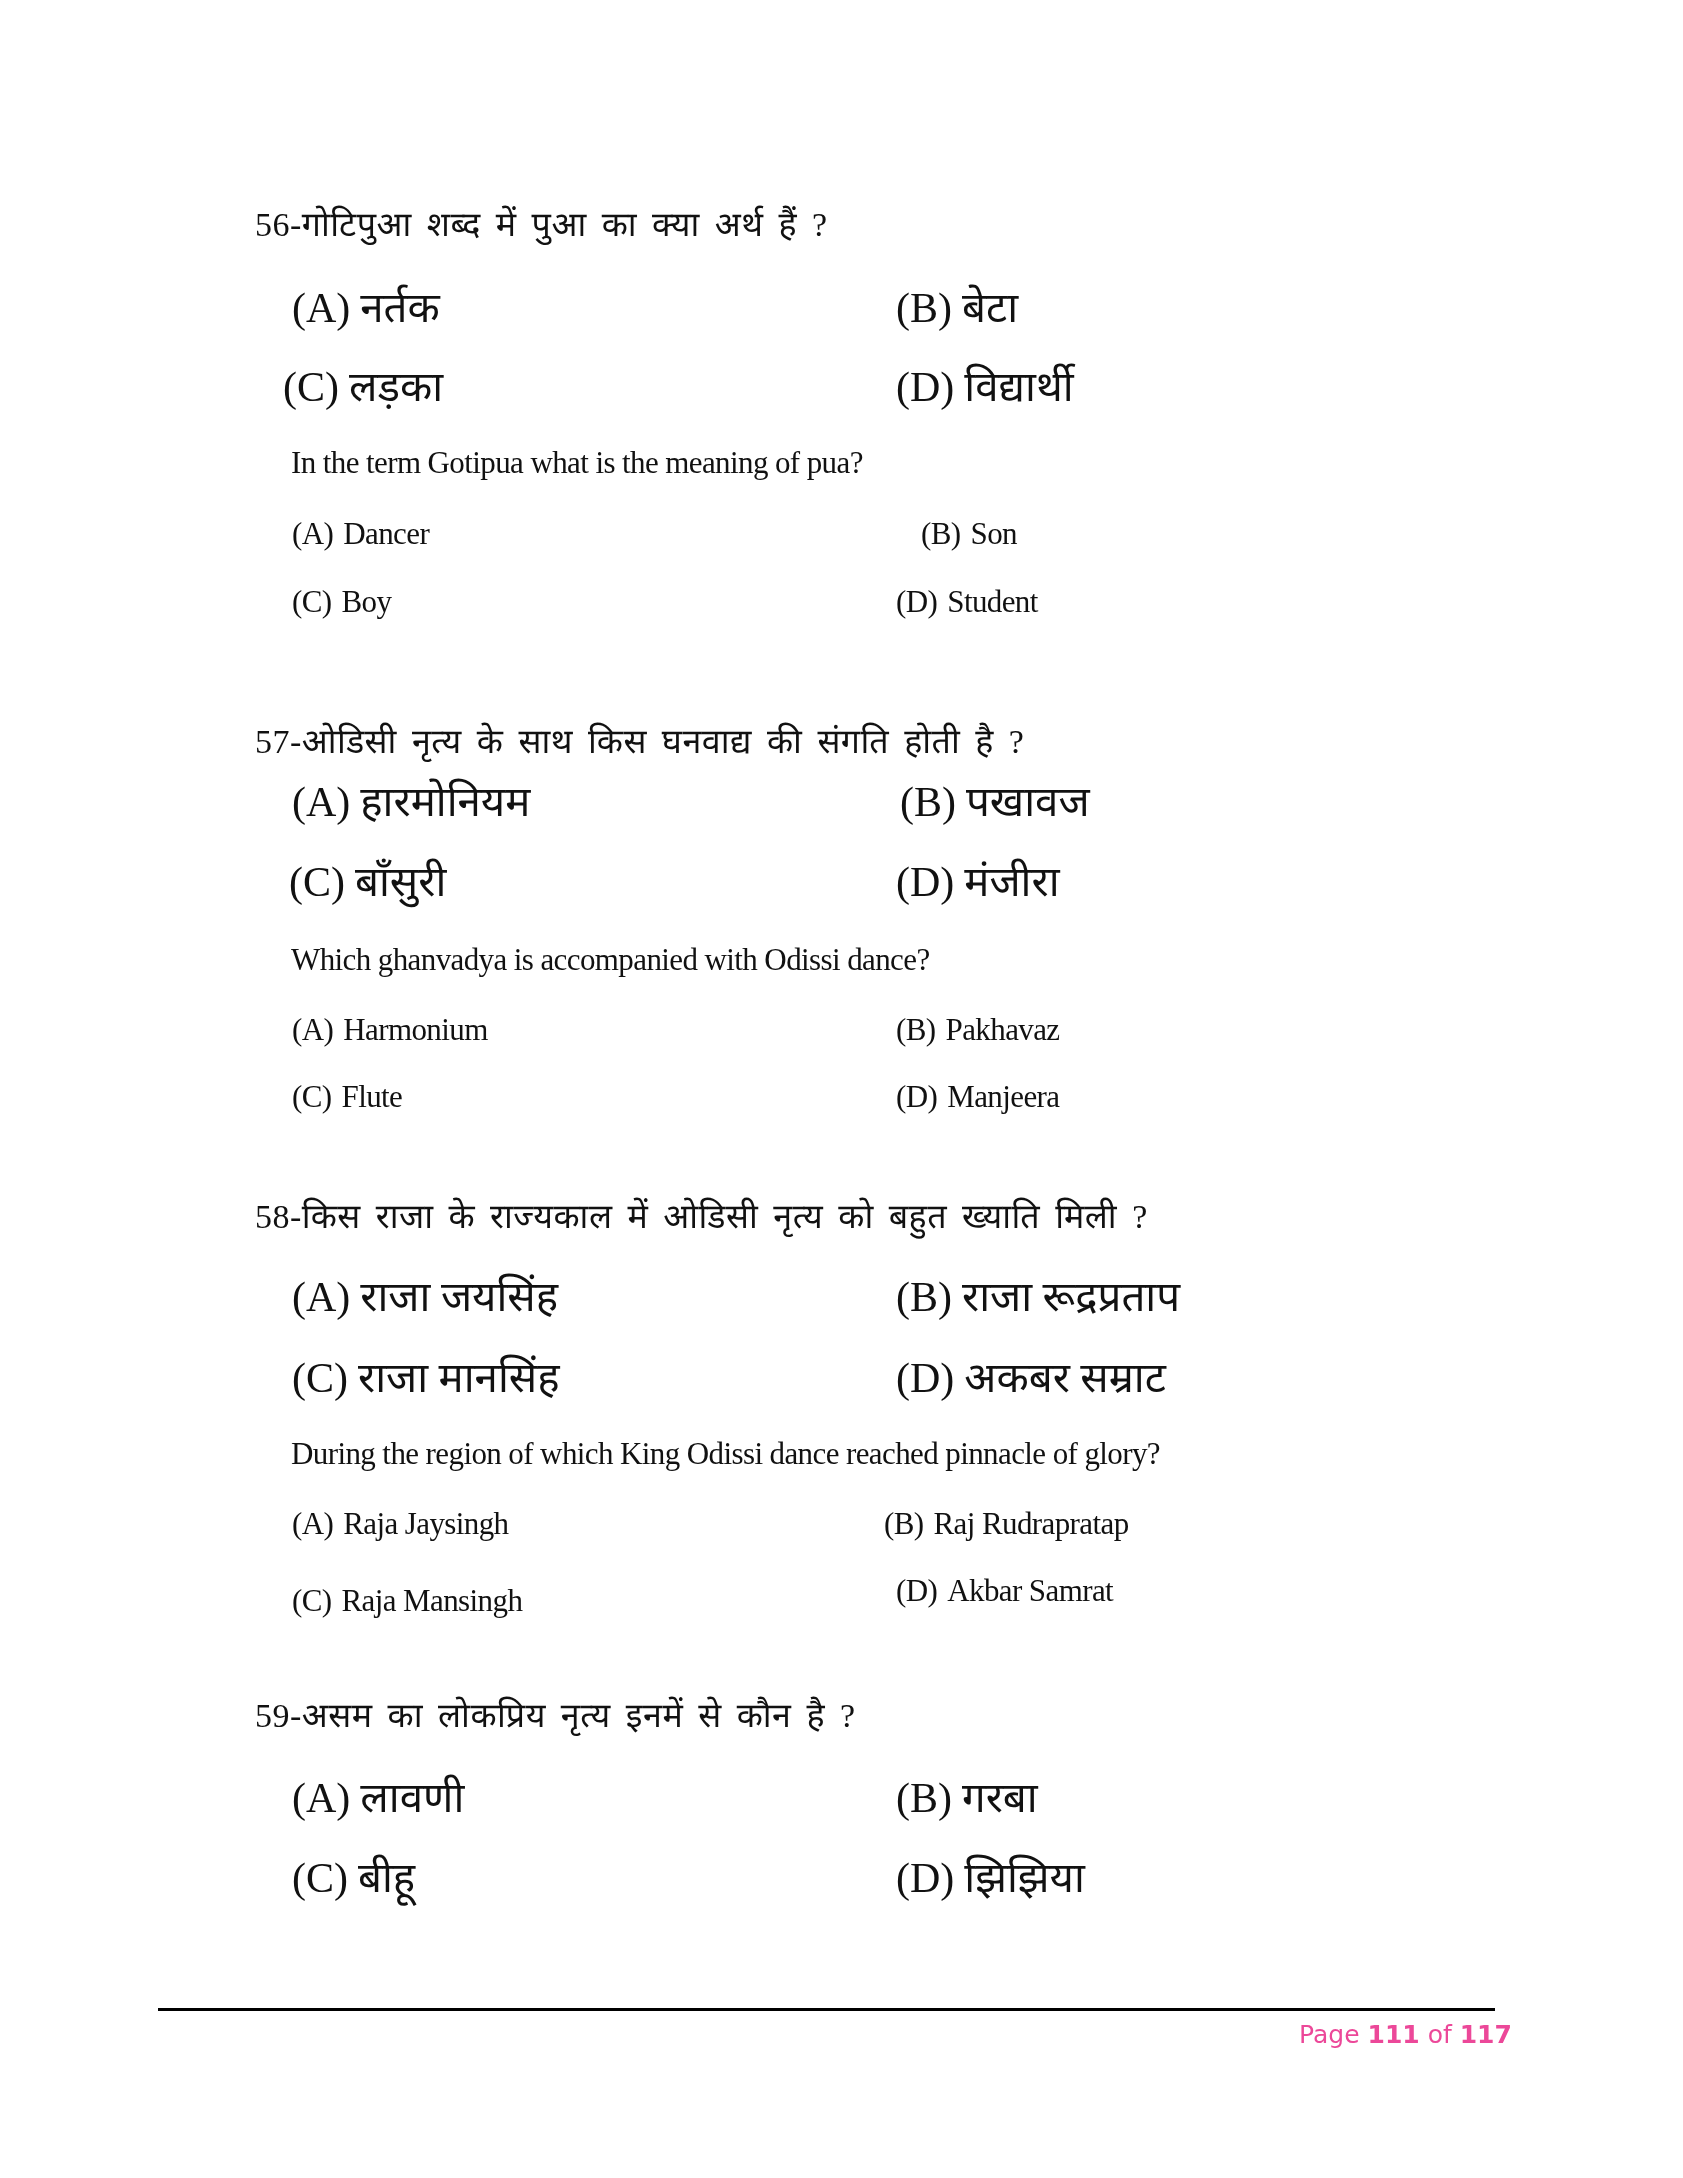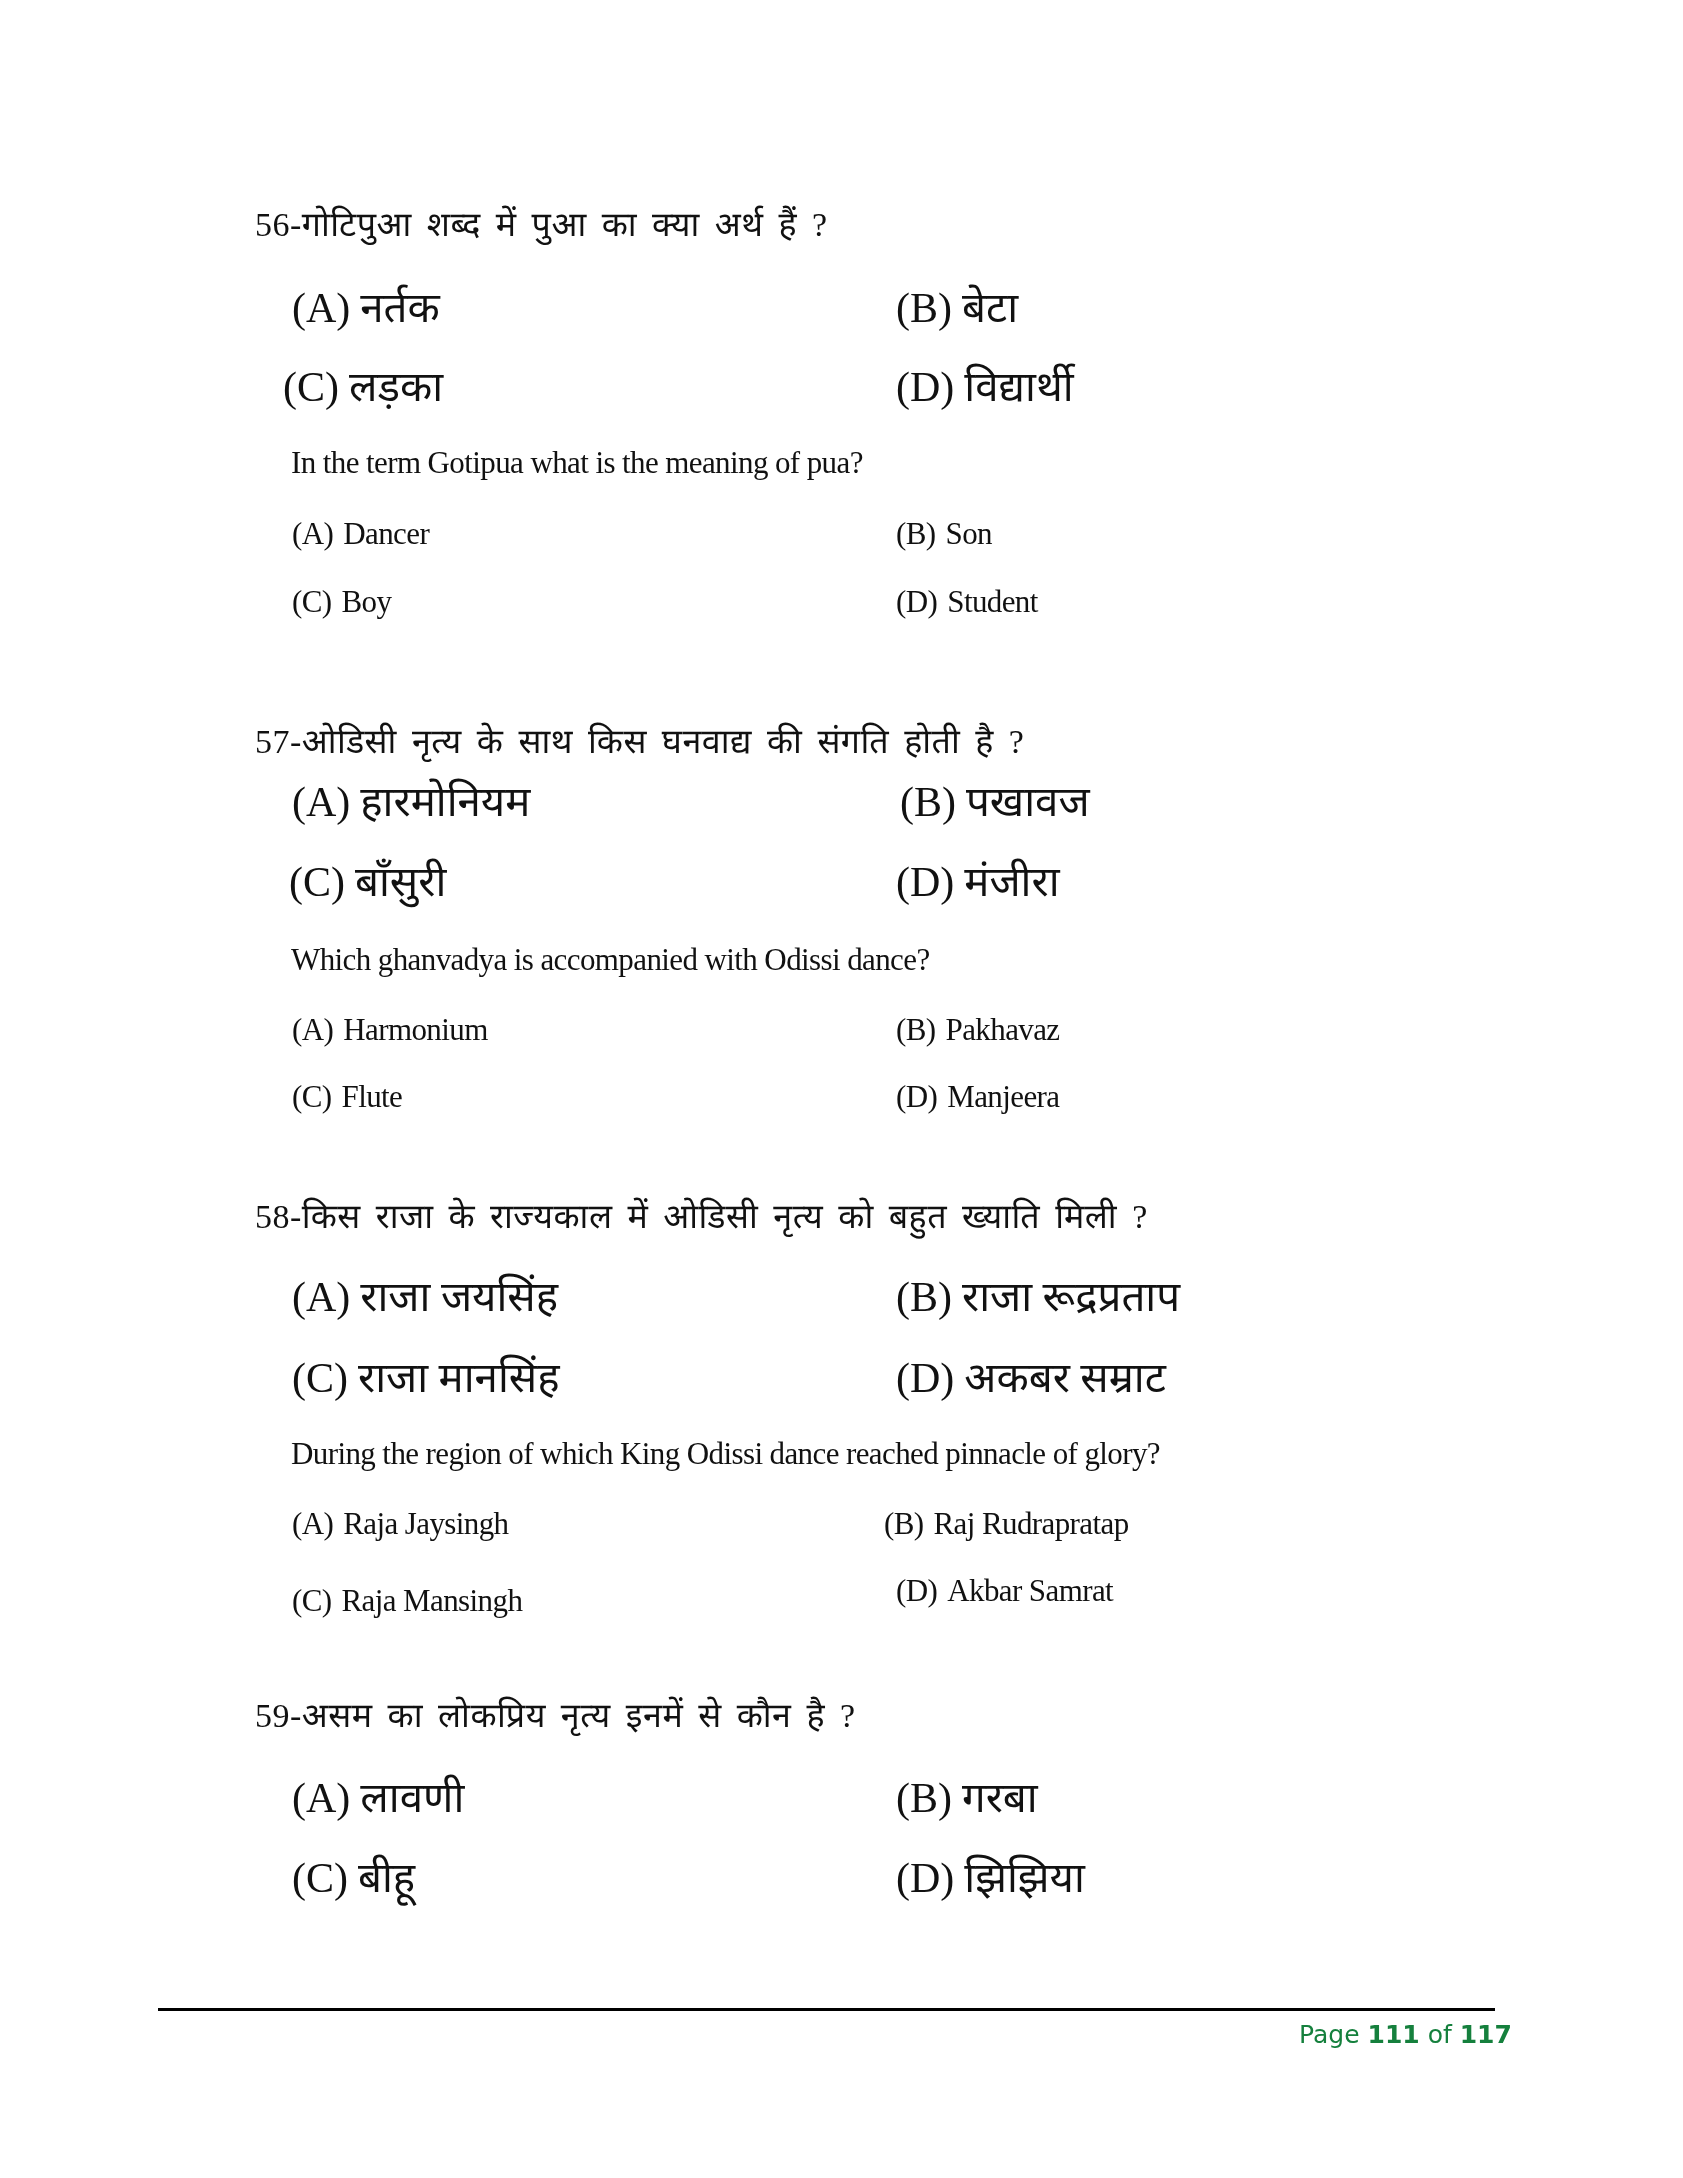--- a/index.html
+++ b/index.html
@@ -18,38 +18,38 @@
       position: absolute;
       left: 158px; top: 2008px; width: 1337px; height: 3px;
       background: #000;
     }
     .footer {
       position: absolute;
       left: 1299px; top: 2034px;
       transform: translateY(-50%);
       font-family: "DejaVu Sans", "Liberation Sans", sans-serif;
       font-size: 25px;
-      color: #15803d;
+      color: #ec4899;
       white-space: nowrap;
     }
     .footer b { font-weight: bold; }
   </style>
 </head>
 <body>
 
 <div>
   <div class="line q-hi" style="left:255px; top:225px;">56-गोटिपुआ शब्द में पुआ का क्या अर्थ हैं ?</div>
   <div class="line hi" style="left:292px; top:308px;"><span class="opt-letter">(A)</span><span>नर्तक</span></div>
   <div class="line hi" style="left:896px; top:308px;"><span class="opt-letter">(B)</span><span>बेटा</span></div>
   <div class="line hi" style="left:283px; top:387px;"><span class="opt-letter">(C)</span><span>लड़का</span></div>
   <div class="line hi" style="left:896px; top:387px;"><span class="opt-letter">(D)</span><span>विद्यार्थी</span></div>
 
   <div class="line en" style="left:291px; top:462px;">In the term Gotipua what is the meaning of pua?</div>
   <div class="line en" style="left:292px; top:533px;"><span class="opt-letter">(A)</span><span>Dancer</span></div>
-  <div class="line en" style="left:896px; top:533px;text-align:right;"><span class="opt-letter">(B)</span><span>Son</span></div>
+  <div class="line en" style="left:921px; top:533px;text-align:right;"><span class="opt-letter">(B)</span><span>Son</span></div>
   <div class="line en" style="left:292px; top:601px;"><span class="opt-letter">(C)</span><span>Boy</span></div>
   <div class="line en" style="left:896px; top:601px;"><span class="opt-letter">(D)</span><span>Student</span></div>
 </div>
 
 <div>
   <div class="line q-hi" style="left:255px; top:722px;margin-top:20px;">57-ओडिसी नृत्य के साथ किस घनवाद्य की संगति होती है ?</div>
   <div class="line hi" style="left:292px; top:802px;"><span class="opt-letter">(A)</span><span>हारमोनियम</span></div>
   <div class="line hi" style="left:868px; top:802px;margin-left:32px;"><span class="opt-letter">(B)</span><span>पखावज</span></div>
   <div class="line hi" style="left:289px; top:882px;"><span class="opt-letter">(C)</span><span>बाँसुरी</span></div>
   <div class="line hi" style="left:896px; top:882px;"><span class="opt-letter">(D)</span><span>मंजीरा</span></div>

